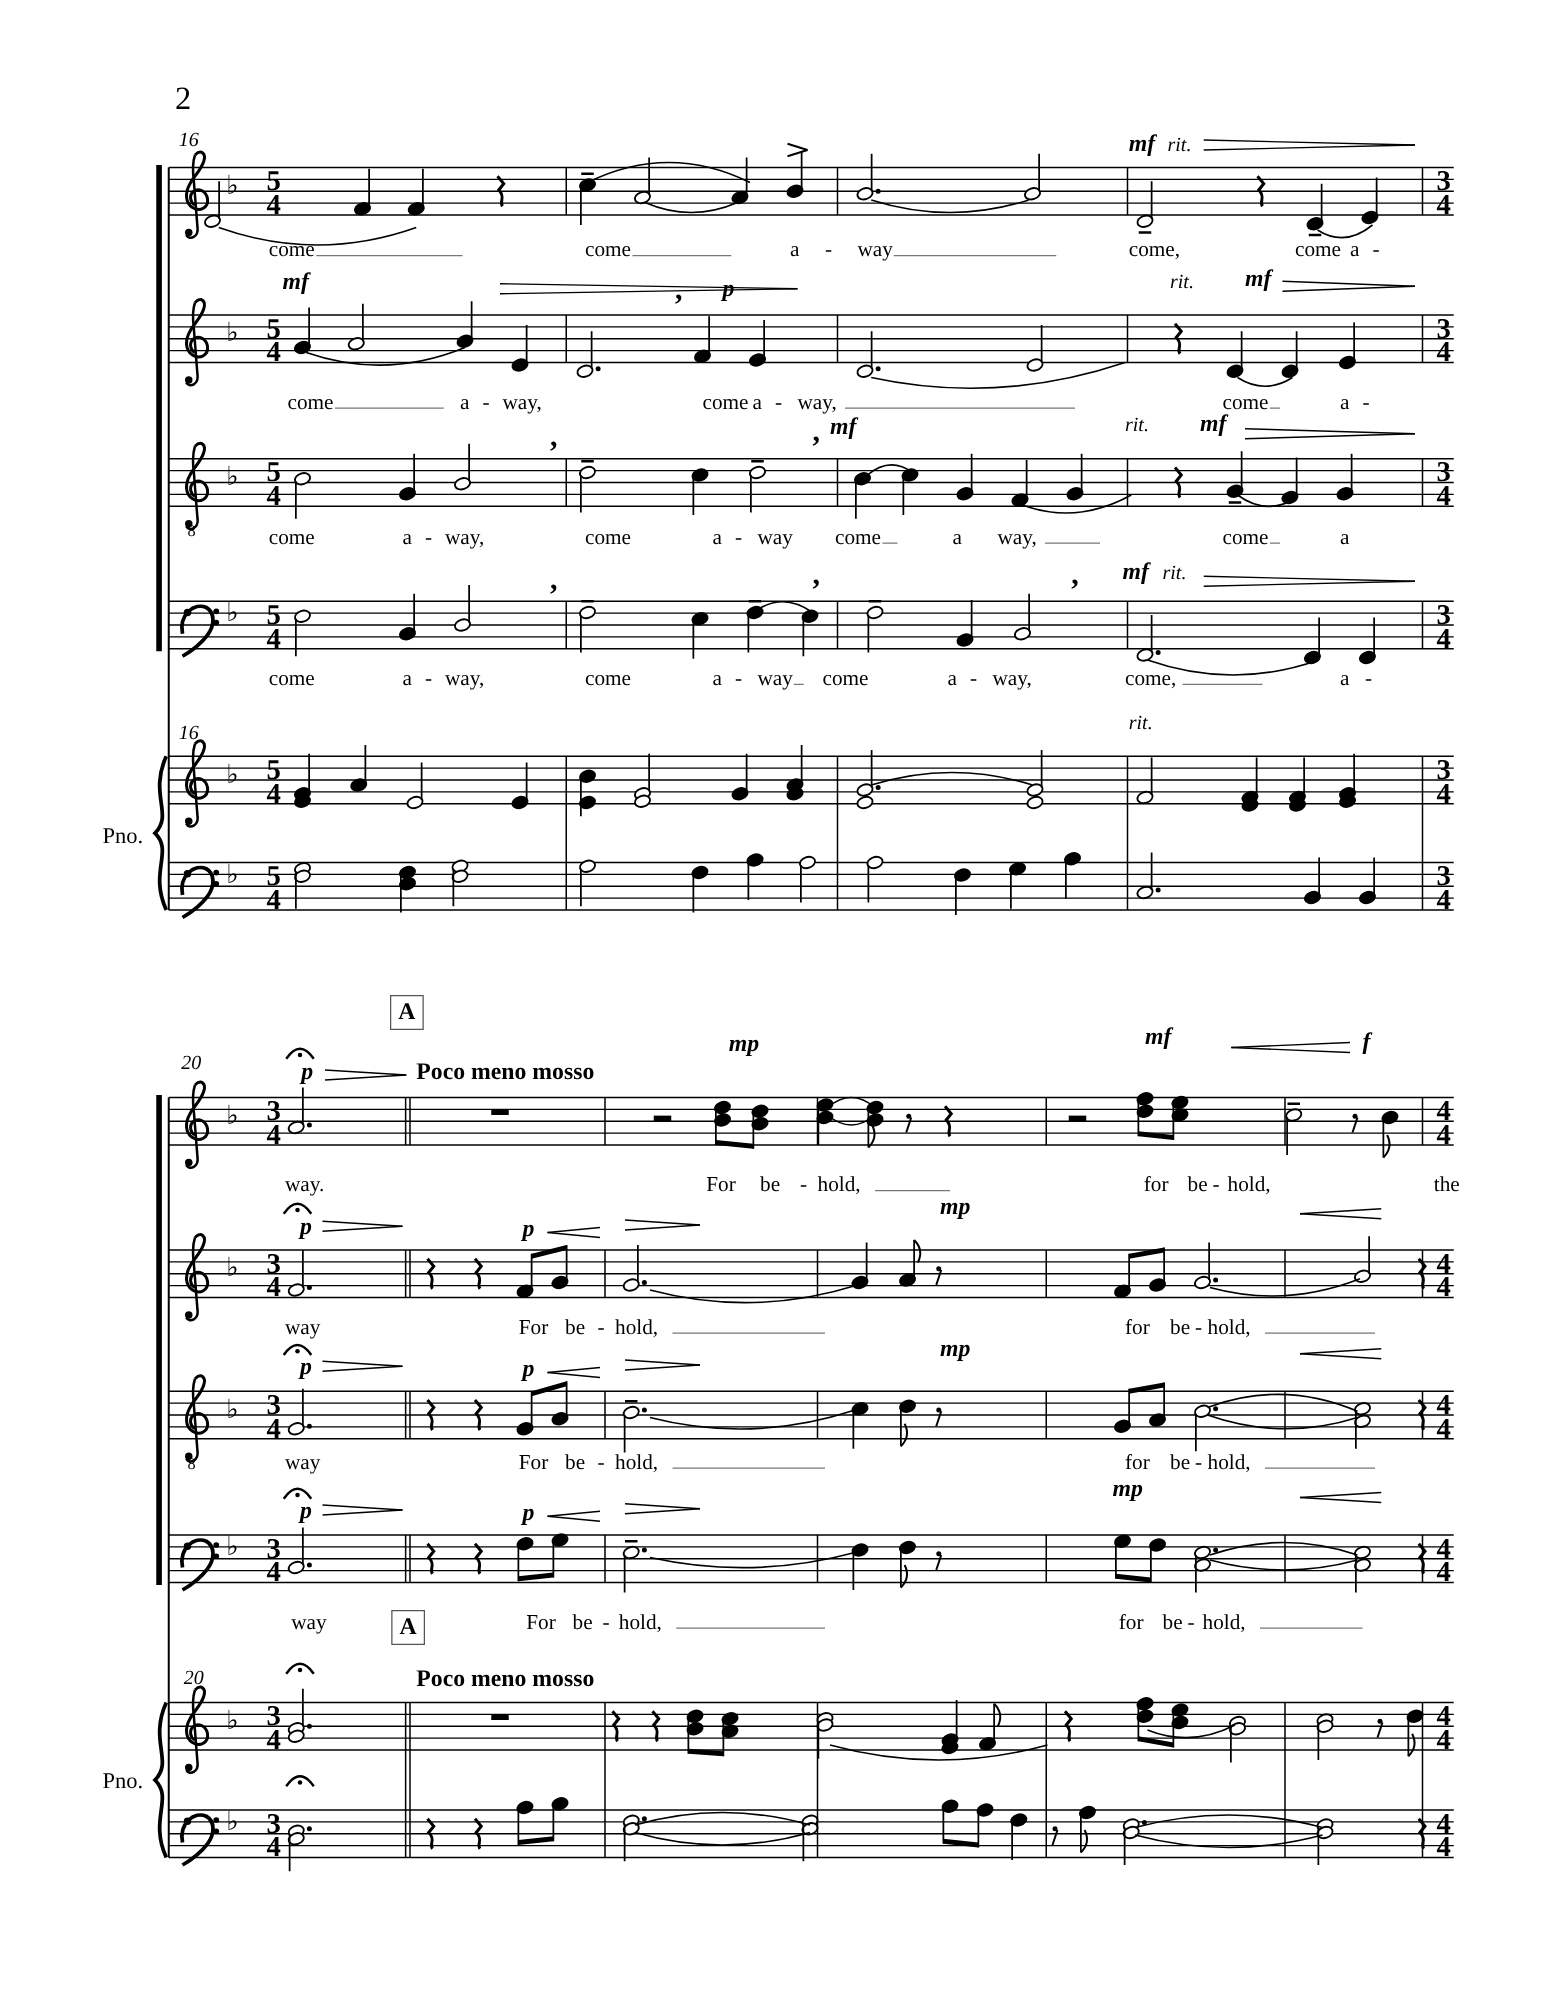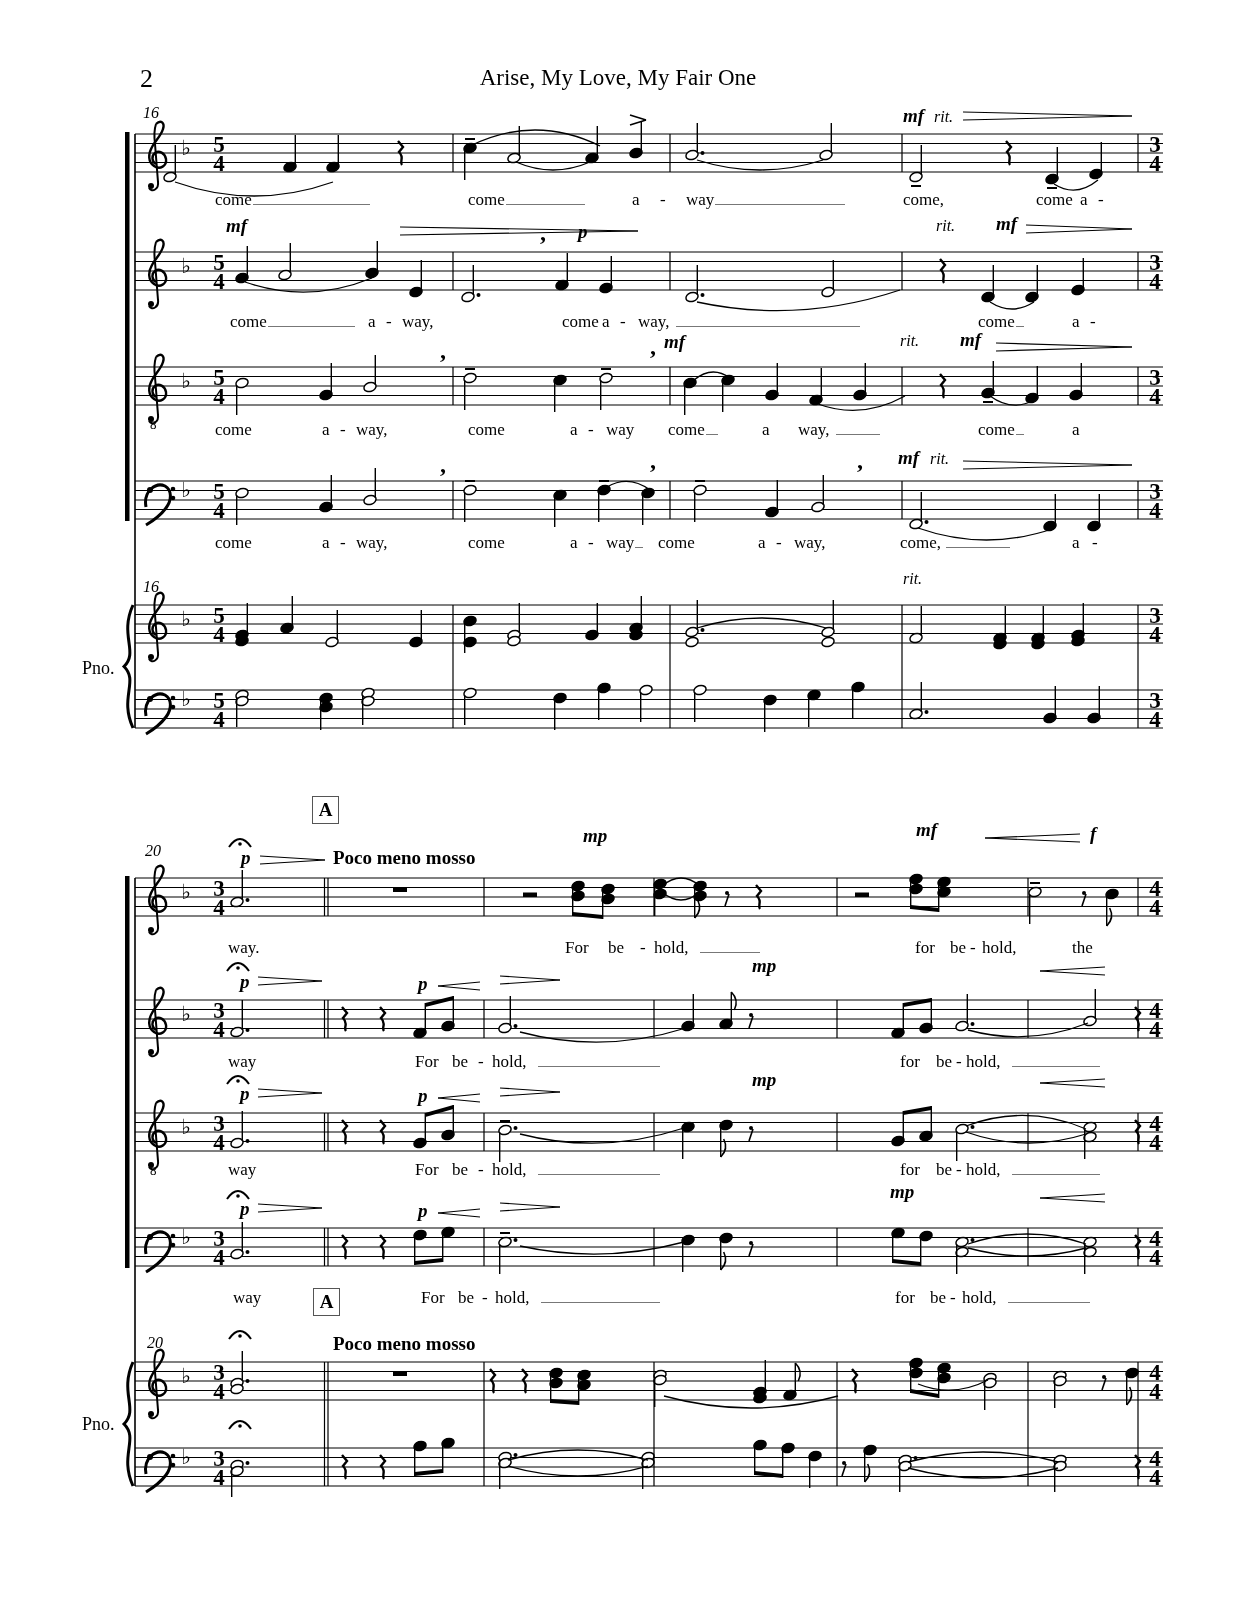--- a/index.html
+++ b/index.html
@@ -21,21 +21,20 @@
   .o8{font-size:13px;}
   .abox{font-size:19px;font-weight:bold;border:1.5px solid #555;background:#fff;
         width:25px;height:26px;text-align:center;line-height:26px;}
   .ext{position:absolute;height:1px;background:#777;}
 </style>
 </head>
 <body>
 
 <div id="page">
   <span class="txt pageno" style="left:140px;top:66px">2</span>
-  <div class="txt title" style="left:0;right:0;top:66px;text-align:center">Arise, My Love, My Fair One</div>
   <svg id="gfx" width="1236" height="1600">
       <line x1="135" y1="134" x2="1163" y2="134" stroke="#000" stroke-width="1.1"></line>
       <line x1="135" y1="143.5" x2="1163" y2="143.5" stroke="#000" stroke-width="1.1"></line>
       <line x1="135" y1="153" x2="1163" y2="153" stroke="#000" stroke-width="1.1"></line>
       <line x1="135" y1="162.5" x2="1163" y2="162.5" stroke="#000" stroke-width="1.1"></line>
       <line x1="135" y1="172" x2="1163" y2="172" stroke="#000" stroke-width="1.1"></line>
       <path d="M156,124 C161,119 165,123 163,129 C161,136 155,141 152,147 C148,154 148,162 154,166 C160,170 167,166 166,159 C165,153 159,150 155,153 C151,156 152,162 156,164" fill="none" stroke="#000" stroke-width="2.4"></path>
       <path d="M156,124 C154,130 154,136 155,144 L158,182 C159,189 152,193 149,188" fill="none" stroke="#000" stroke-width="2"></path>
       <circle cx="151" cy="186" r="3" fill="#000"></circle>
       <ellipse cx="170" cy="177" rx="6.2" ry="4.4" transform="rotate(-18 170 177)" fill="#fff" stroke="#000" stroke-width="1.5"></ellipse>
@@ -845,21 +844,21 @@
       <span class="txt lyr" style="left: 228px; top: 939.06px;">way.</span>
       <span class="txt lyr" style="left: 565px; top: 939.06px;">For</span>
       <span class="txt lyr" style="left: 608px; top: 939.06px;">be</span>
       <span class="txt lyr" style="left: 640px; top: 939.06px;">-</span>
       <span class="txt lyr" style="left: 654px; top: 939.06px;">hold,</span>
       <div class="ext" style="left: 700px; top: 952px; width: 60px;"></div>
       <span class="txt lyr" style="left: 915px; top: 939.06px;">for</span>
       <span class="txt lyr" style="left: 950px; top: 939.06px;">be</span>
       <span class="txt lyr" style="left: 970px; top: 939.06px;">-</span>
       <span class="txt lyr" style="left: 982px; top: 939.06px;">hold,</span>
-      <span class="txt lyr" style="left: 1072px; top: 939.06px;">the</span>
+      <span class="txt lyr" style="left: 1147px; top: 939.06px;">the</span>
       <span class="txt lyr" style="left: 228px; top: 1053.06px;">way</span>
       <span class="txt lyr" style="left: 415px; top: 1053.06px;">For</span>
       <span class="txt lyr" style="left: 452px; top: 1053.06px;">be</span>
       <span class="txt lyr" style="left: 478px; top: 1053.06px;">-</span>
       <span class="txt lyr" style="left: 492px; top: 1053.06px;">hold,</span>
       <div class="ext" style="left: 538px; top: 1066px; width: 122px;"></div>
       <span class="txt lyr" style="left: 900px; top: 1053.06px;">for</span>
       <span class="txt lyr" style="left: 936px; top: 1053.06px;">be</span>
       <span class="txt lyr" style="left: 956px; top: 1053.06px;">-</span>
       <span class="txt lyr" style="left: 966px; top: 1053.06px;">hold,</span>

